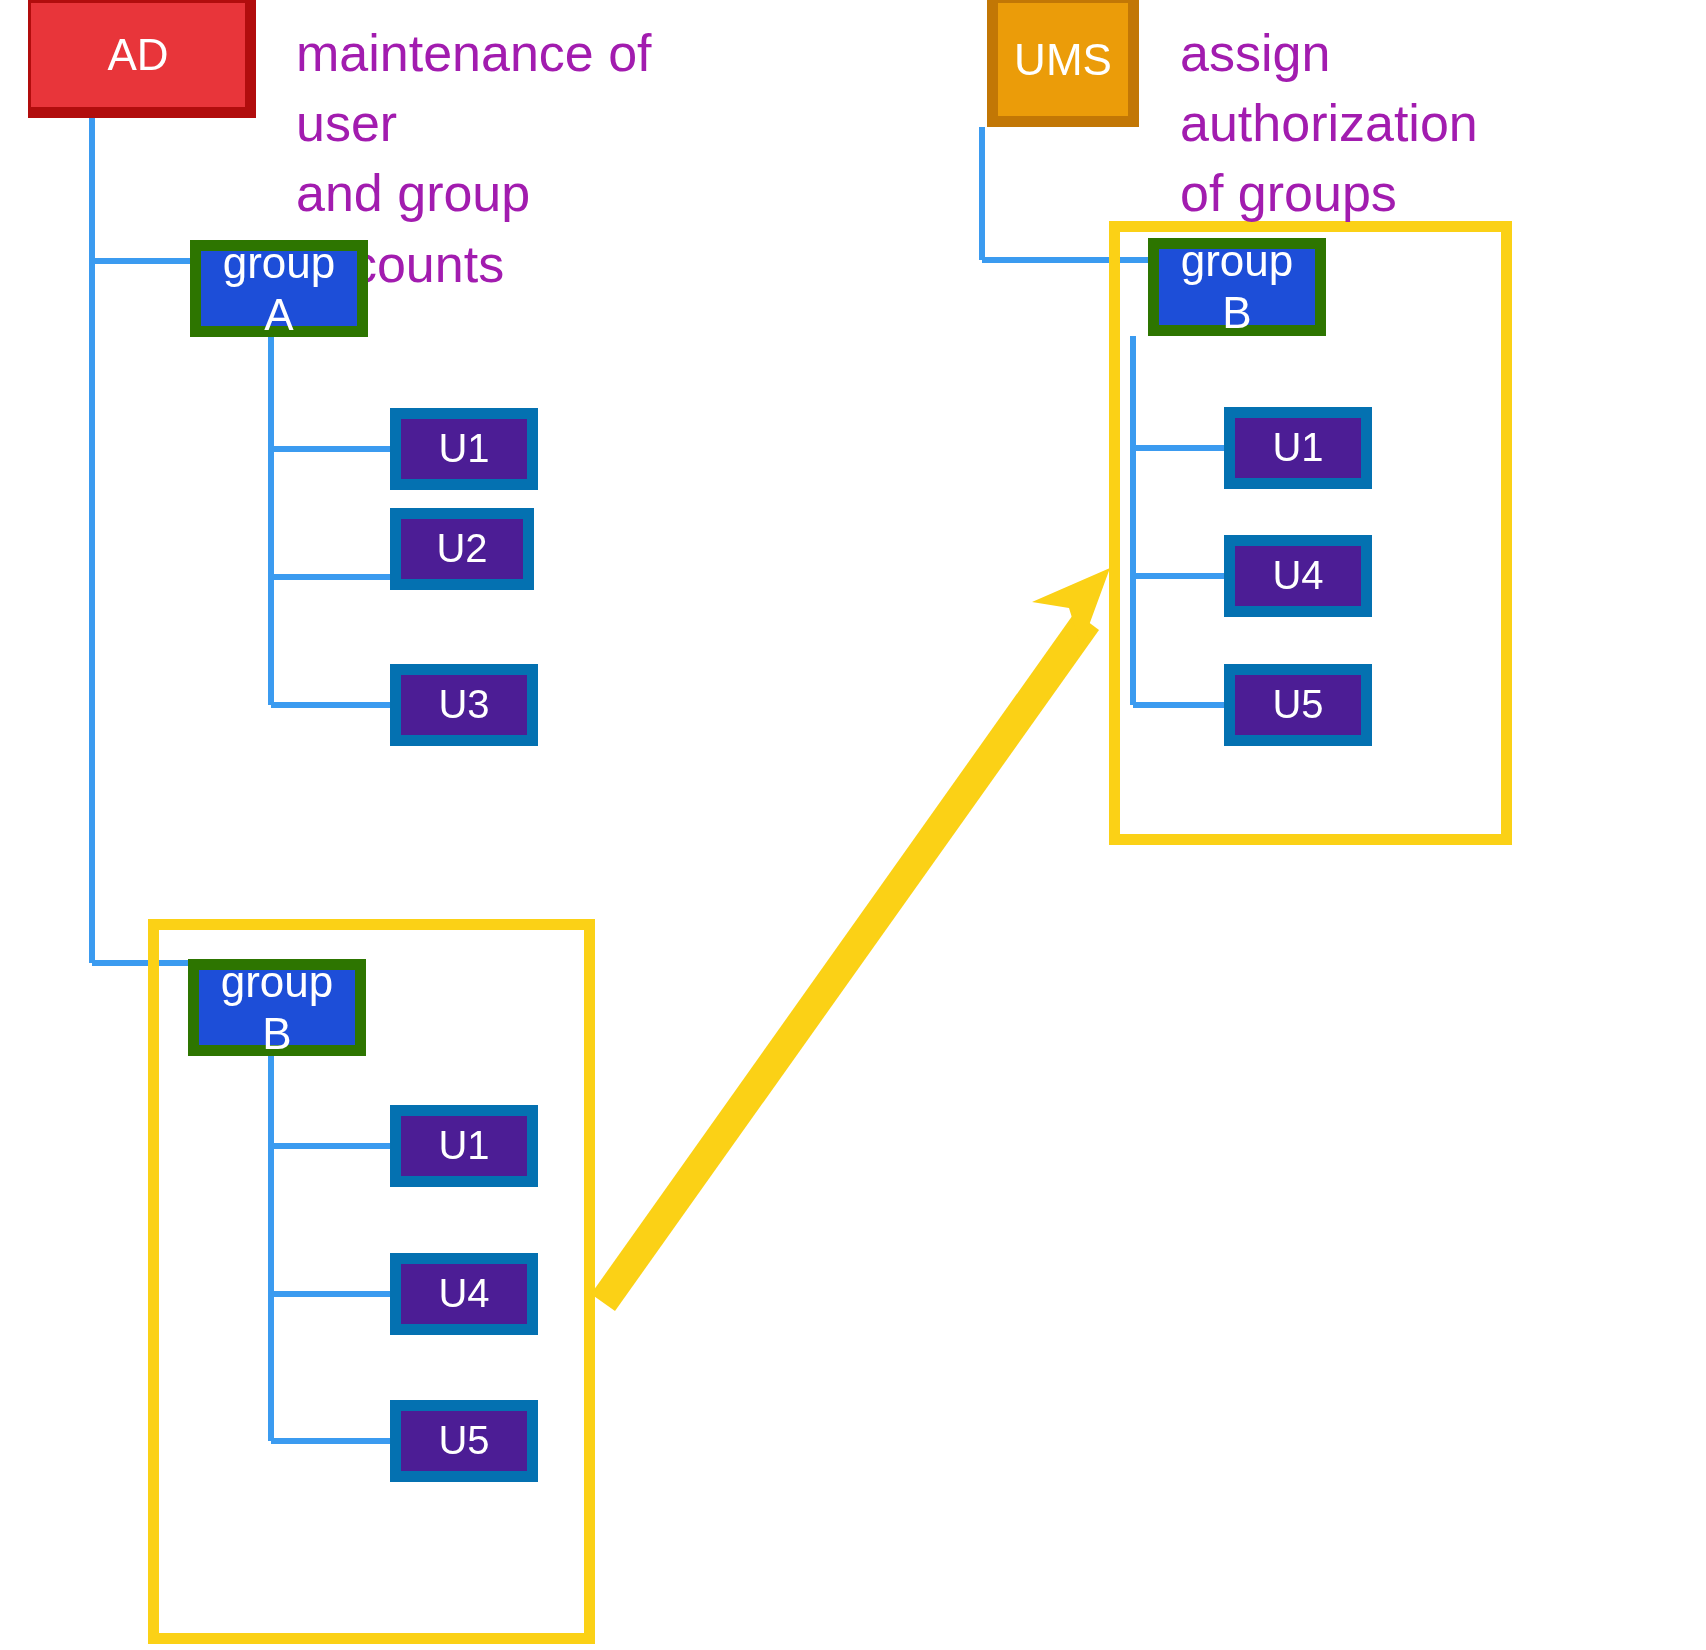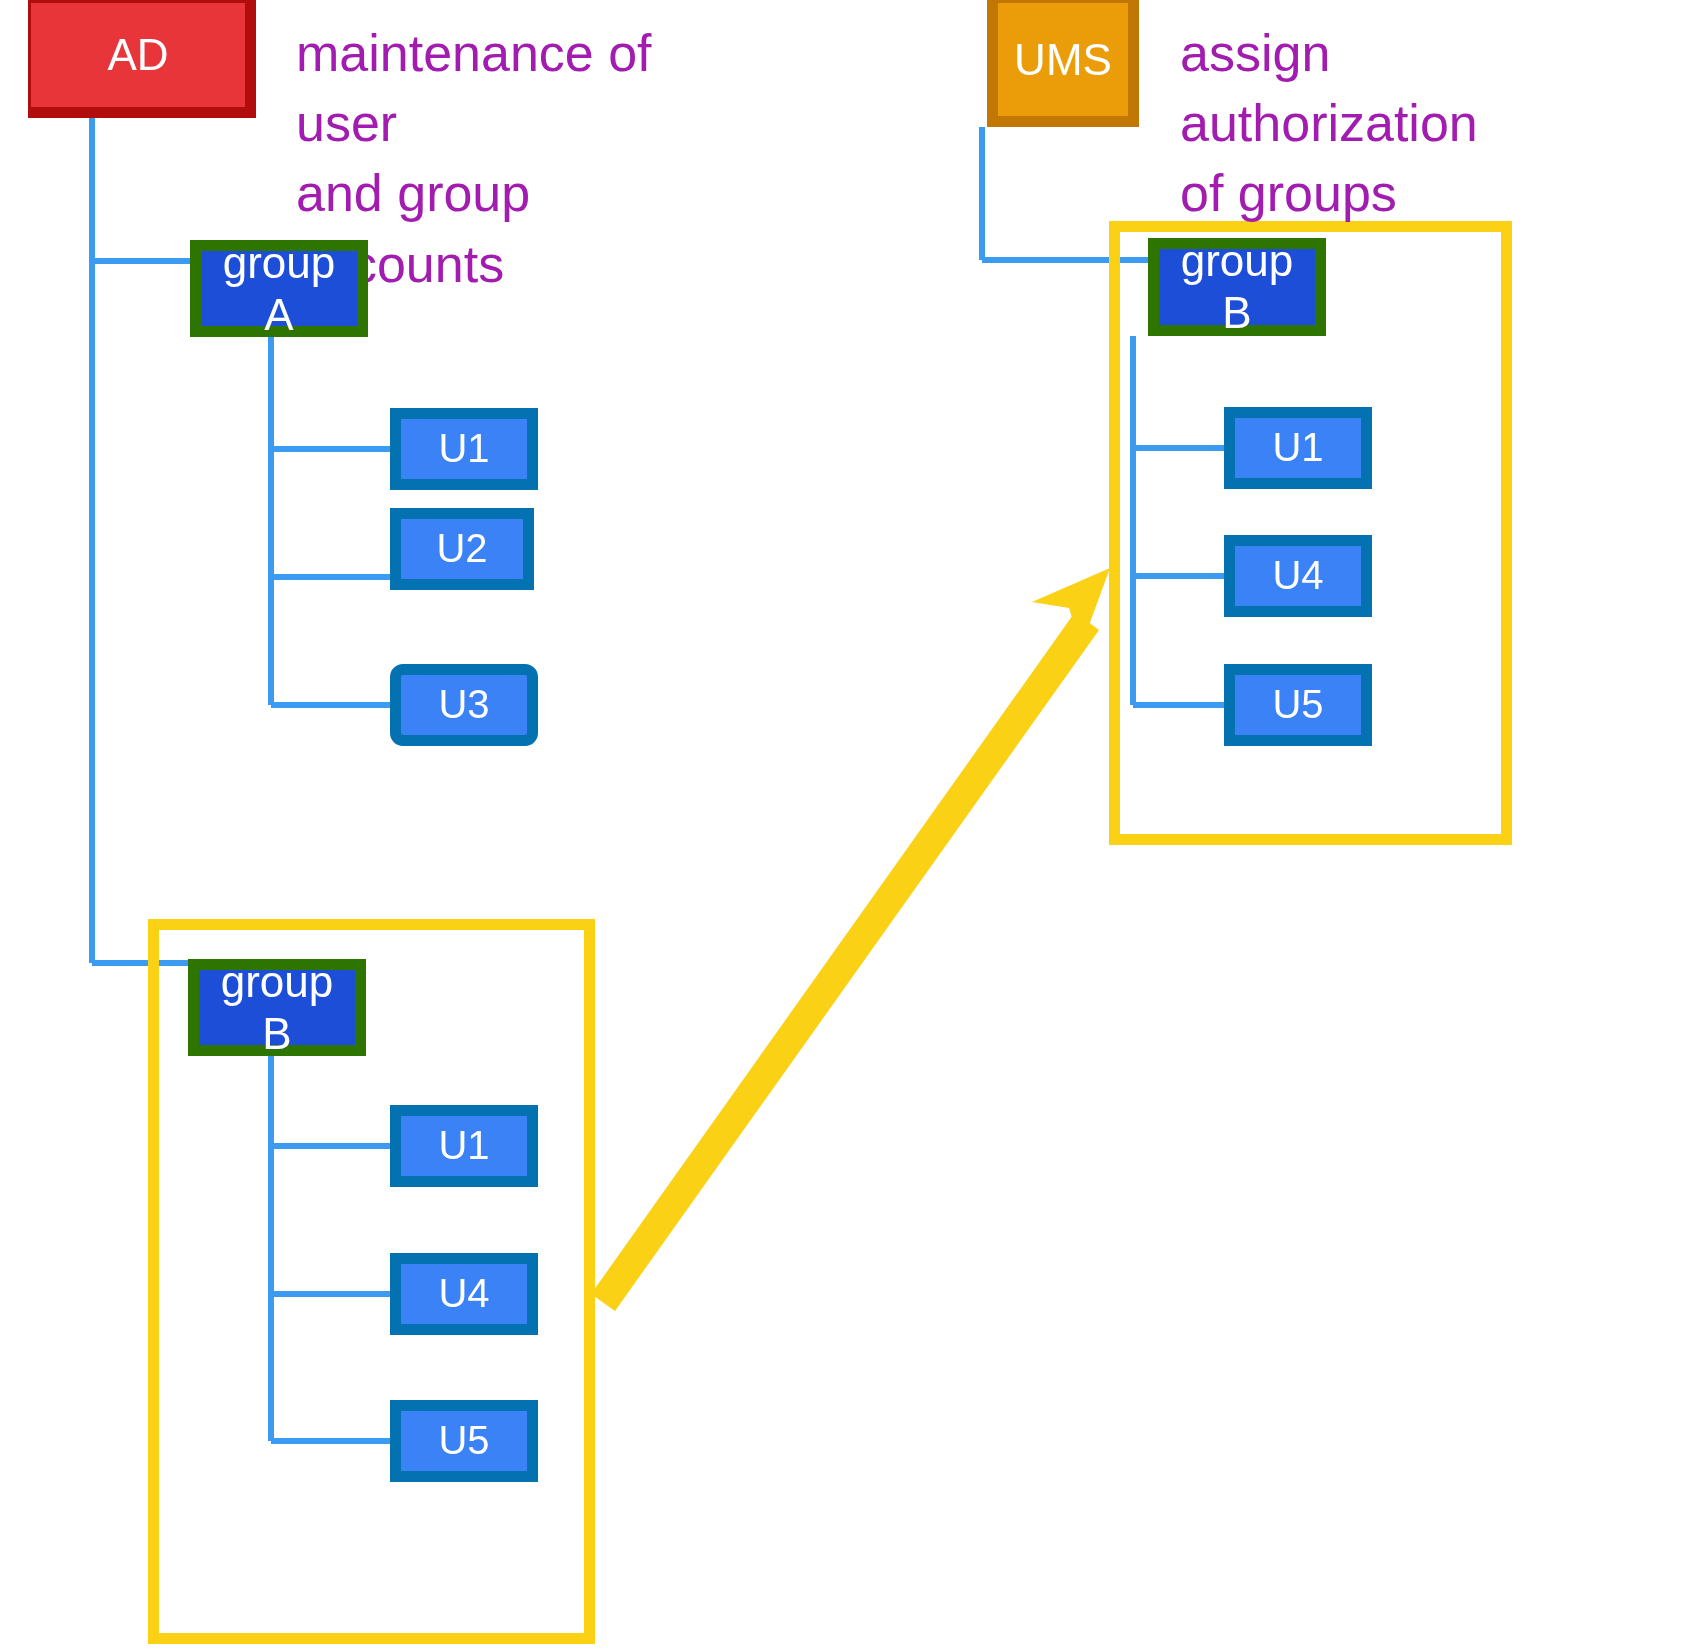--- a/index.html
+++ b/index.html
@@ -46,21 +46,21 @@
     background: #eb9c09;
     border: 11px solid #c27705;
     font-size: 44px;
   }
   .node-group {
     background: #1d4ed8;
     border: 11px solid #2d7500;
     font-size: 44px;
   }
   .node-user {
-    background: #3b82f6;
+    background: #4c1d95;
     border: 11px solid #0471b1;
     font-size: 40px;
   }
   .caption {
     position: absolute;
     color: #a21caf;
     font-size: 52px;
     line-height: 1.35;
     white-space: pre-line;
   }
@@ -121,21 +121,21 @@
   <div class="caption" style="left:268px; top:18px; width:420px;">maintenance of user
 and group accounts</div>
 
   <div class="node node-group" style="left:162px; top:240px; width:178px; height:97px;">group
 A</div>
 
   <div class="node node-user" style="left:362px; top:408px; width:148px; height:82px;">U1</div>
 
   <div class="node node-user" style="left:362px; top:508px; width:144px; height:82px;text-align:right;">U2</div>
 
-  <div class="node node-user" style="left:362px; top:664px; width:148px; height:82px;border-radius:13px;">U3</div>
+  <div class="node node-user" style="left:362px; top:664px; width:148px; height:82px;">U3</div>
 
   <div class="node node-group" style="left:160px; top:959px; width:178px; height:97px;">group
 B</div>
 
   <div class="node node-user" style="left:362px; top:1105px; width:148px; height:82px;">U1</div>
 
   <div class="node node-user" style="left:362px; top:1253px; width:148px; height:82px;">U4</div>
 
   <div class="node node-user" style="left:362px; top:1400px; width:148px; height:82px;">U5</div>
 

